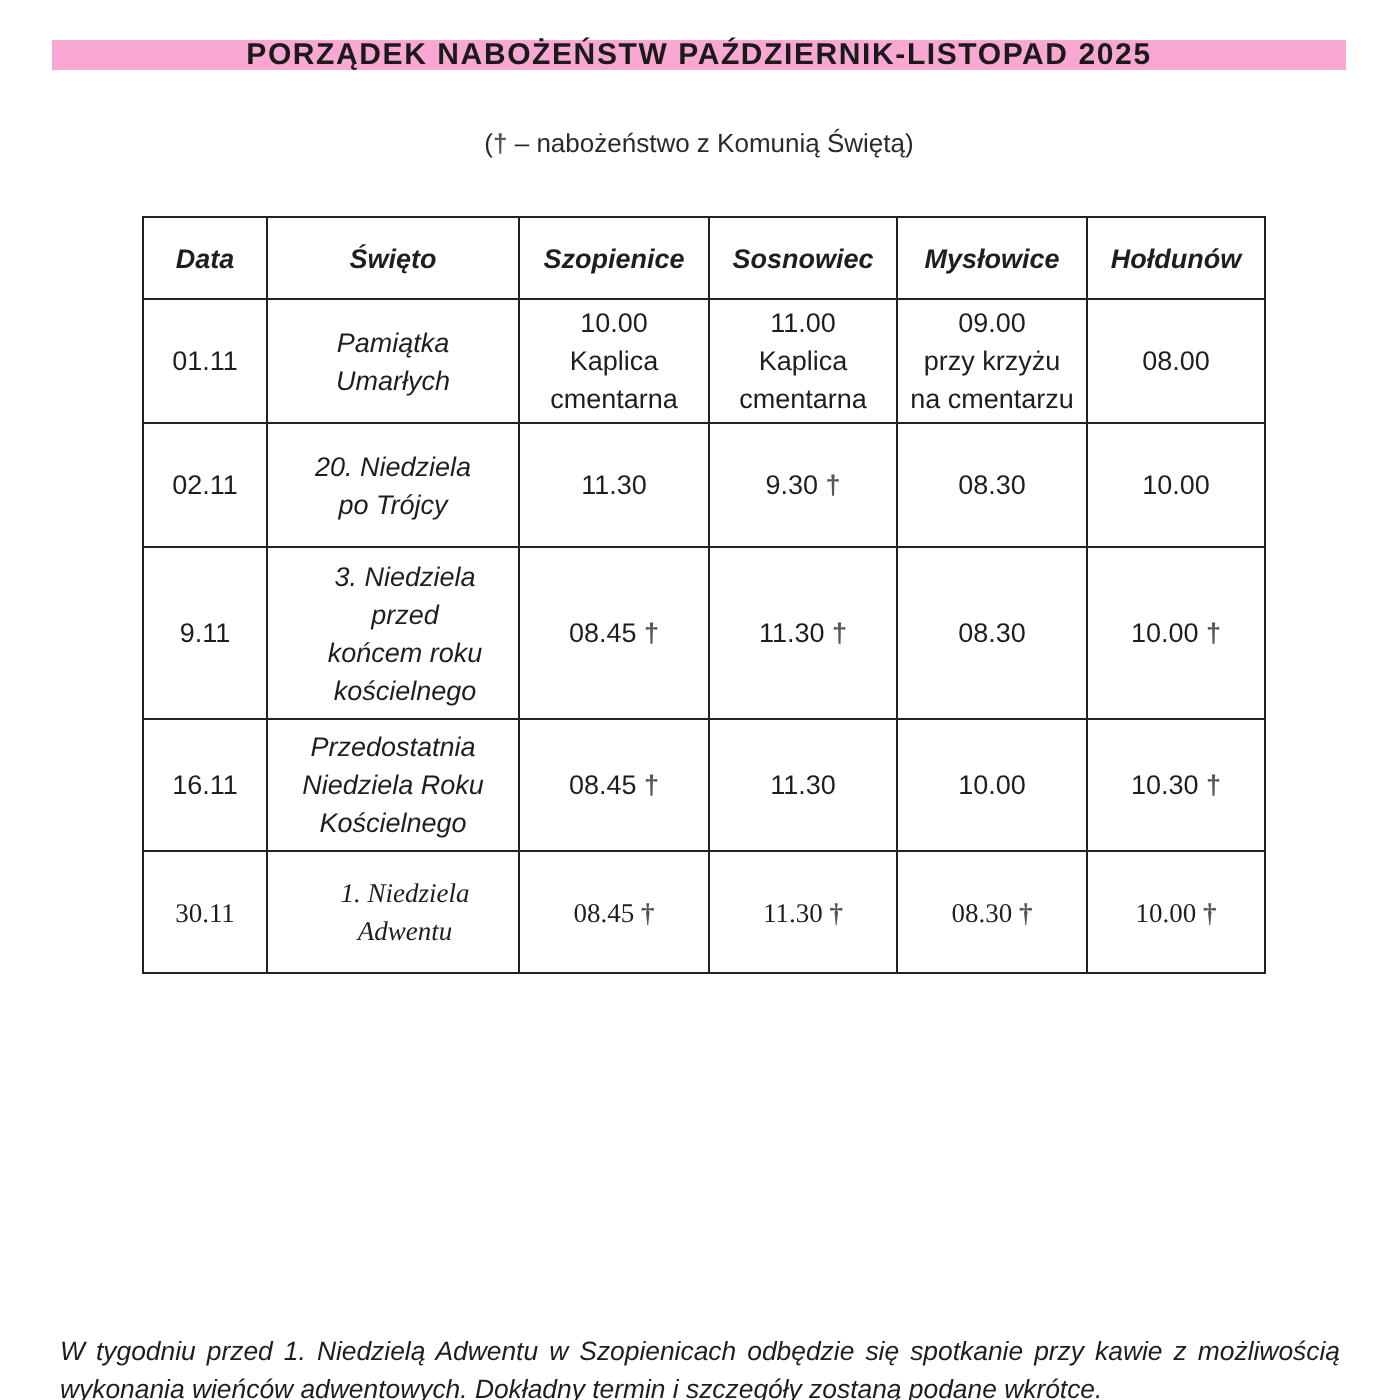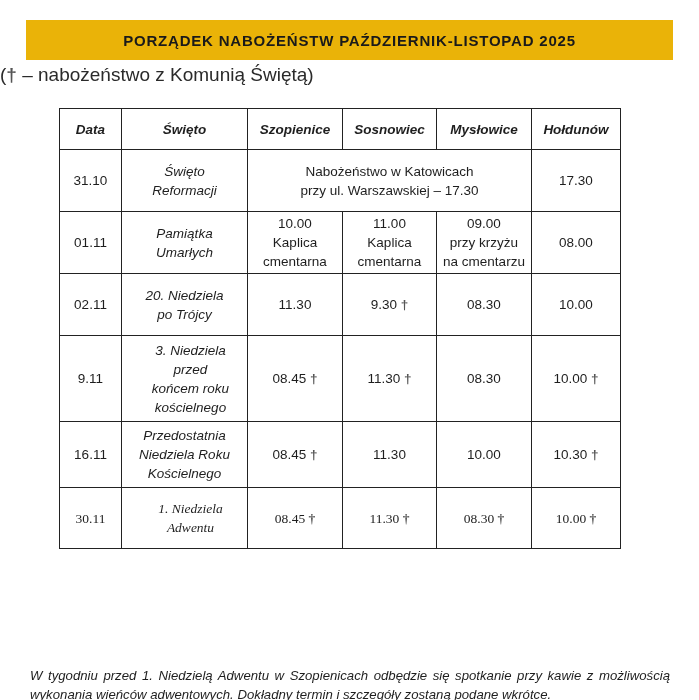--- a/index.html
+++ b/index.html
@@ -1,21 +1,21 @@
 <!DOCTYPE html>
 <html><head>
 <meta charset="utf-8">
 <style>
   html, body { margin: 0; padding: 0; background: #ffffff; }
   body { width: 699px; height: 700px; position: relative; overflow: hidden; font-family: "Liberation Sans", sans-serif; color: #1e1e1e; }
-  .title-bar { position: absolute; left: 26px; top: 20px; width: 647px; height: 40px; background: #eab308; display: flex; align-items: center; justify-content: center; }
+  .title-bar { position: absolute; left: 26px; top: 20px; width: 647px; height: 15px; background: #f9a8d4; display: flex; align-items: center; justify-content: center; }
   .title-bar span { font-weight: bold; font-size: 15px; letter-spacing: 0.8px; color: #1a1a1a; }
-  .legend { position: absolute; left: 0; top: 64px; width: 699px; font-size: 19px; color: #2a2a2a; }
+  .legend { position: absolute; left: 0; top: 64px; width: 699px; text-align: center; font-size: 13px; color: #2a2a2a; }
   .cross { color: #555; font-weight: bold; }
-  table.sched { position: absolute; left: 59px; top: 108px; width: 561px; border-collapse: collapse; table-layout: fixed; }
+  table.sched { position: absolute; left: 71px; top: 108px; width: 561px; border-collapse: collapse; table-layout: fixed; }
   table.sched td, table.sched th { border: 1.5px solid #222; text-align: center; vertical-align: middle; padding: 0 2px; font-size: 13.5px; line-height: 19px; }
   table.sched th { font-weight: bold; font-style: italic; font-size: 13.5px; height: 40px; }
   .holiday { font-style: italic; }
   .holiday.left { text-align: center; padding-left: 14px; }
   .footnote { position: absolute; left: 30px; top: 666px; width: 640px; font-size: 13.2px; line-height: 19px; font-style: italic; text-align: justify; color: #1e1e1e; }
 </style>
 </head>
 <body>
 
 <div class="title-bar">
@@ -39,26 +39,20 @@
     <tr>
       <th>Data</th>
       <th>Święto</th>
       <th>Szopienice</th>
       <th>Sosnowiec</th>
       <th>Mysłowice</th>
       <th>Hołdunów</th>
     </tr>
   </thead>
   <tbody id="tbody">
-      <tr style="height: 62px;">
-        <td>31.10</td>
-        <td class="holiday"><span>Święto</span><br><span>Reformacji</span></td>
-        <td colspan="3"><span>Nabożeństwo w Katowicach</span><br><span>przy ul. Warszawskiej – 17.30</span></td>
-        <td><span>17.30</span></td>
-      </tr>
       <tr style="height: 62px;">
         <td>01.11</td>
         <td class="holiday"><span>Pamiątka</span><br><span>Umarłych</span></td>
         <td><span>10.00</span><br><span>Kaplica</span><br><span>cmentarna</span></td>
         <td><span>11.00</span><br><span>Kaplica</span><br><span>cmentarna</span></td>
         <td><span>09.00</span><br><span>przy krzyżu</span><br><span>na cmentarzu</span></td>
         <td><span>08.00</span></td>
       </tr>
       <tr style="height: 62px;">
         <td>02.11</td>

